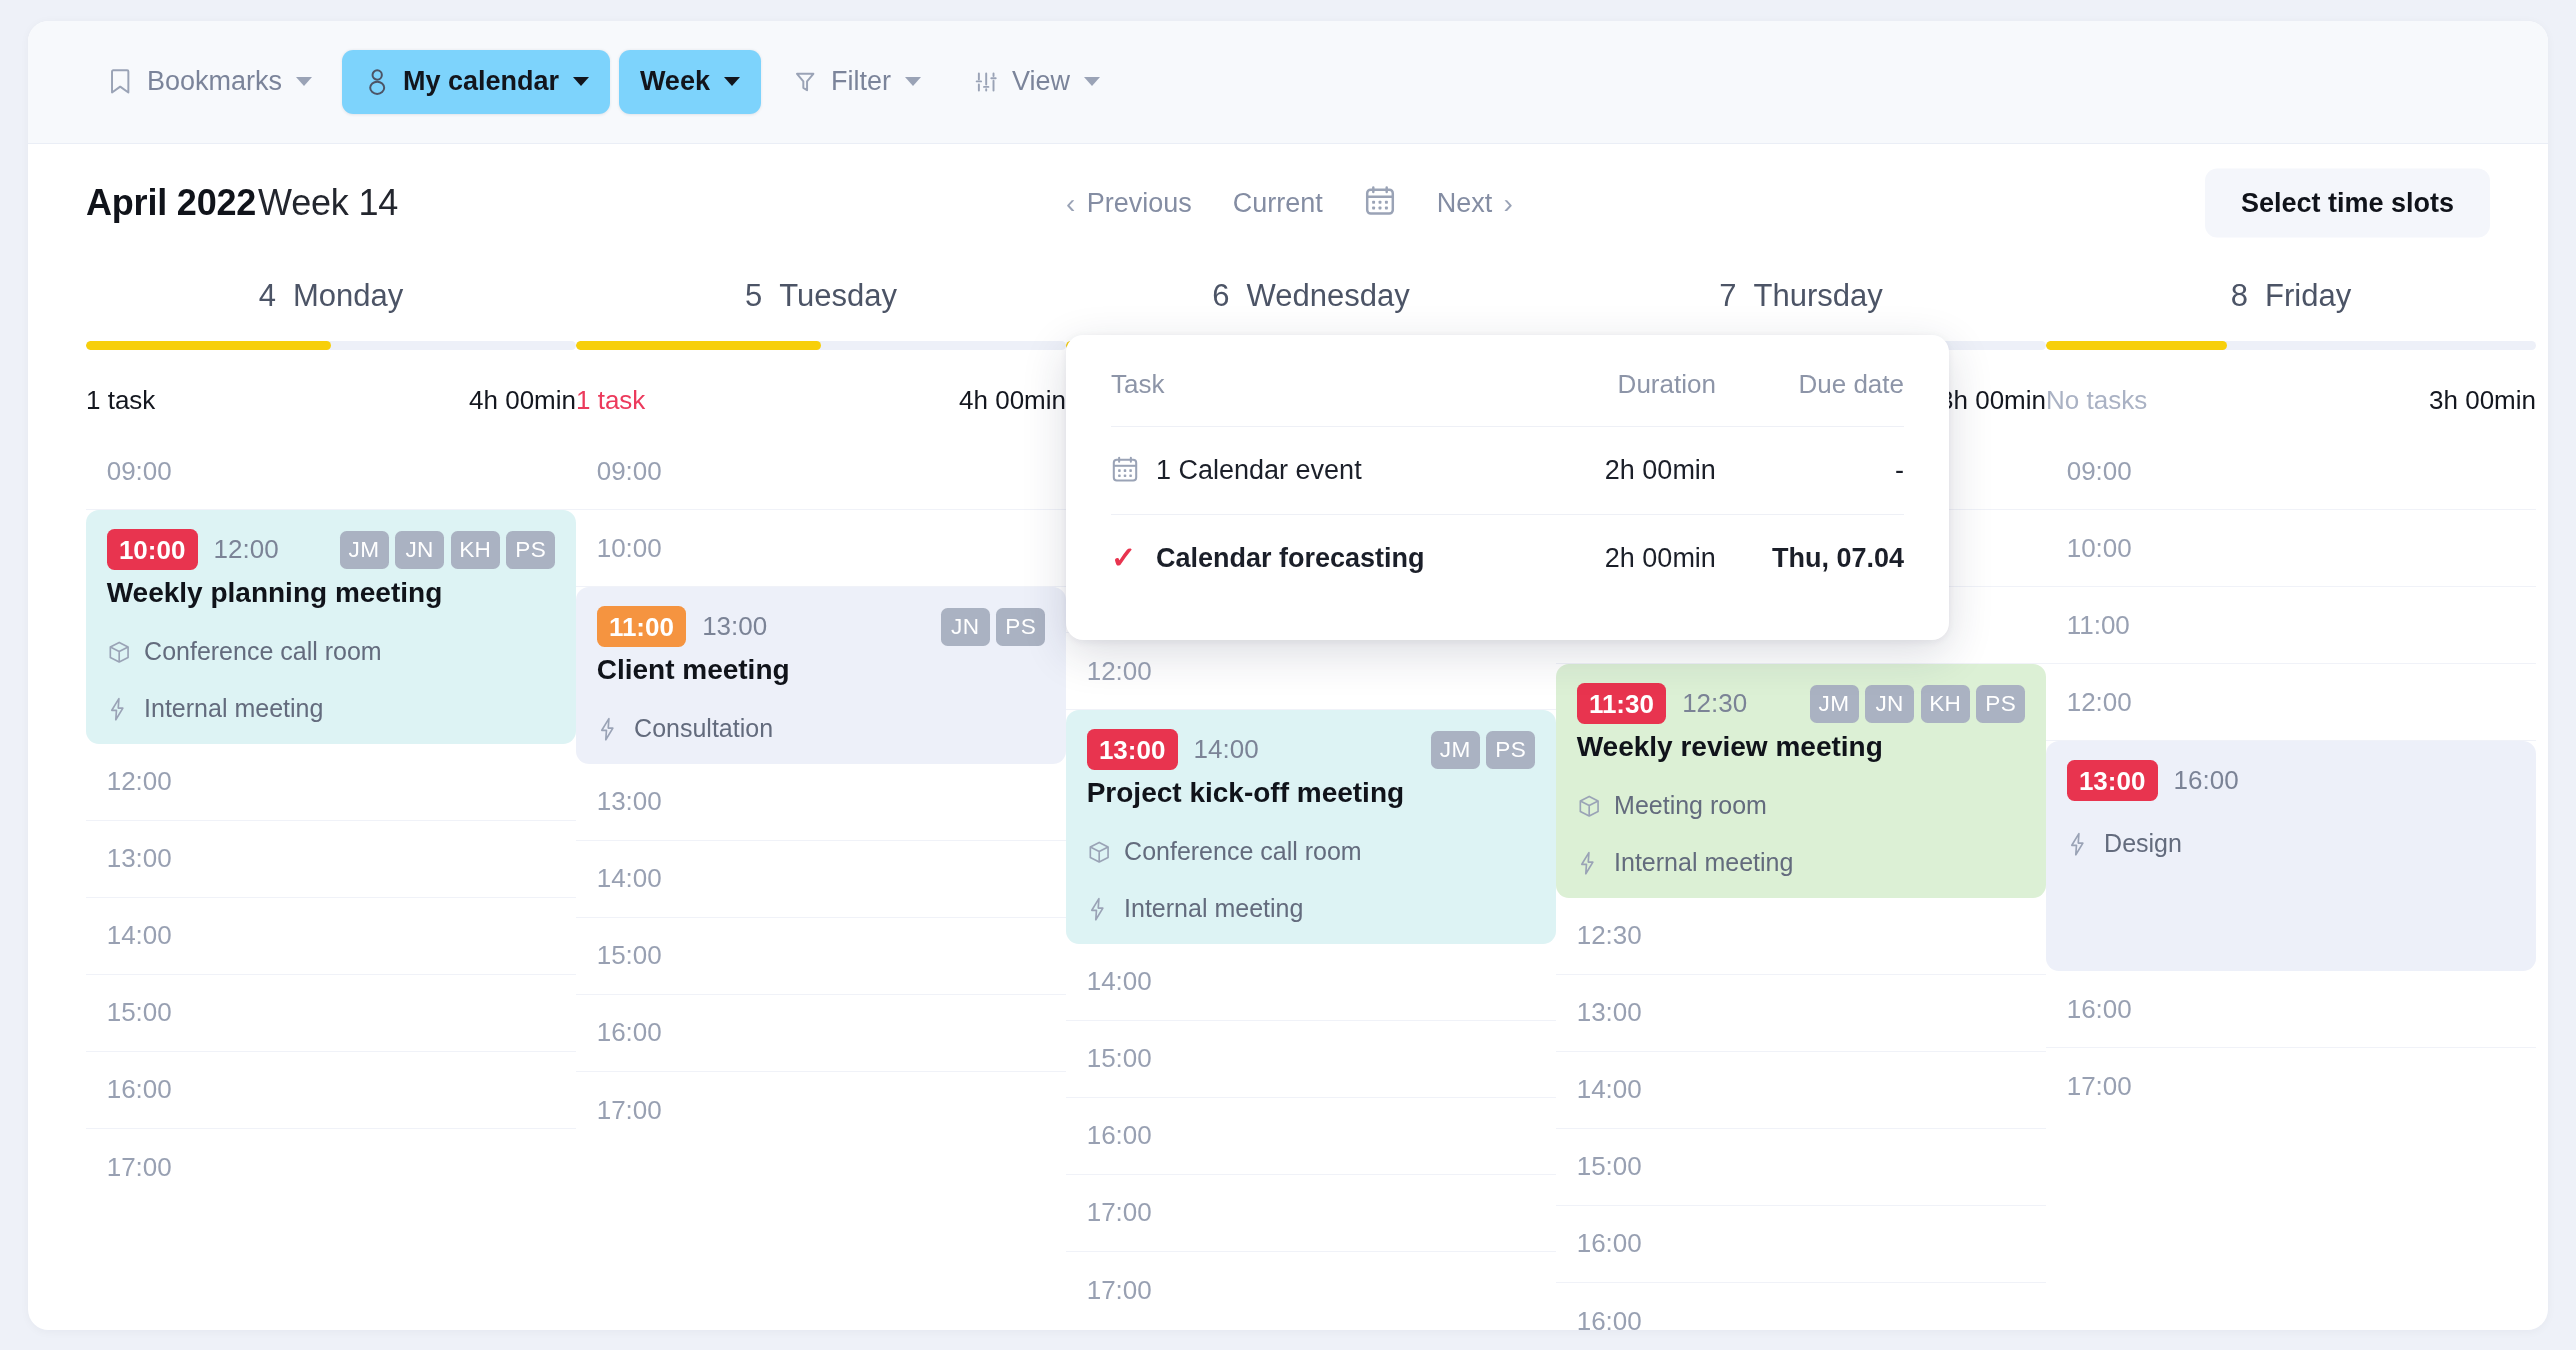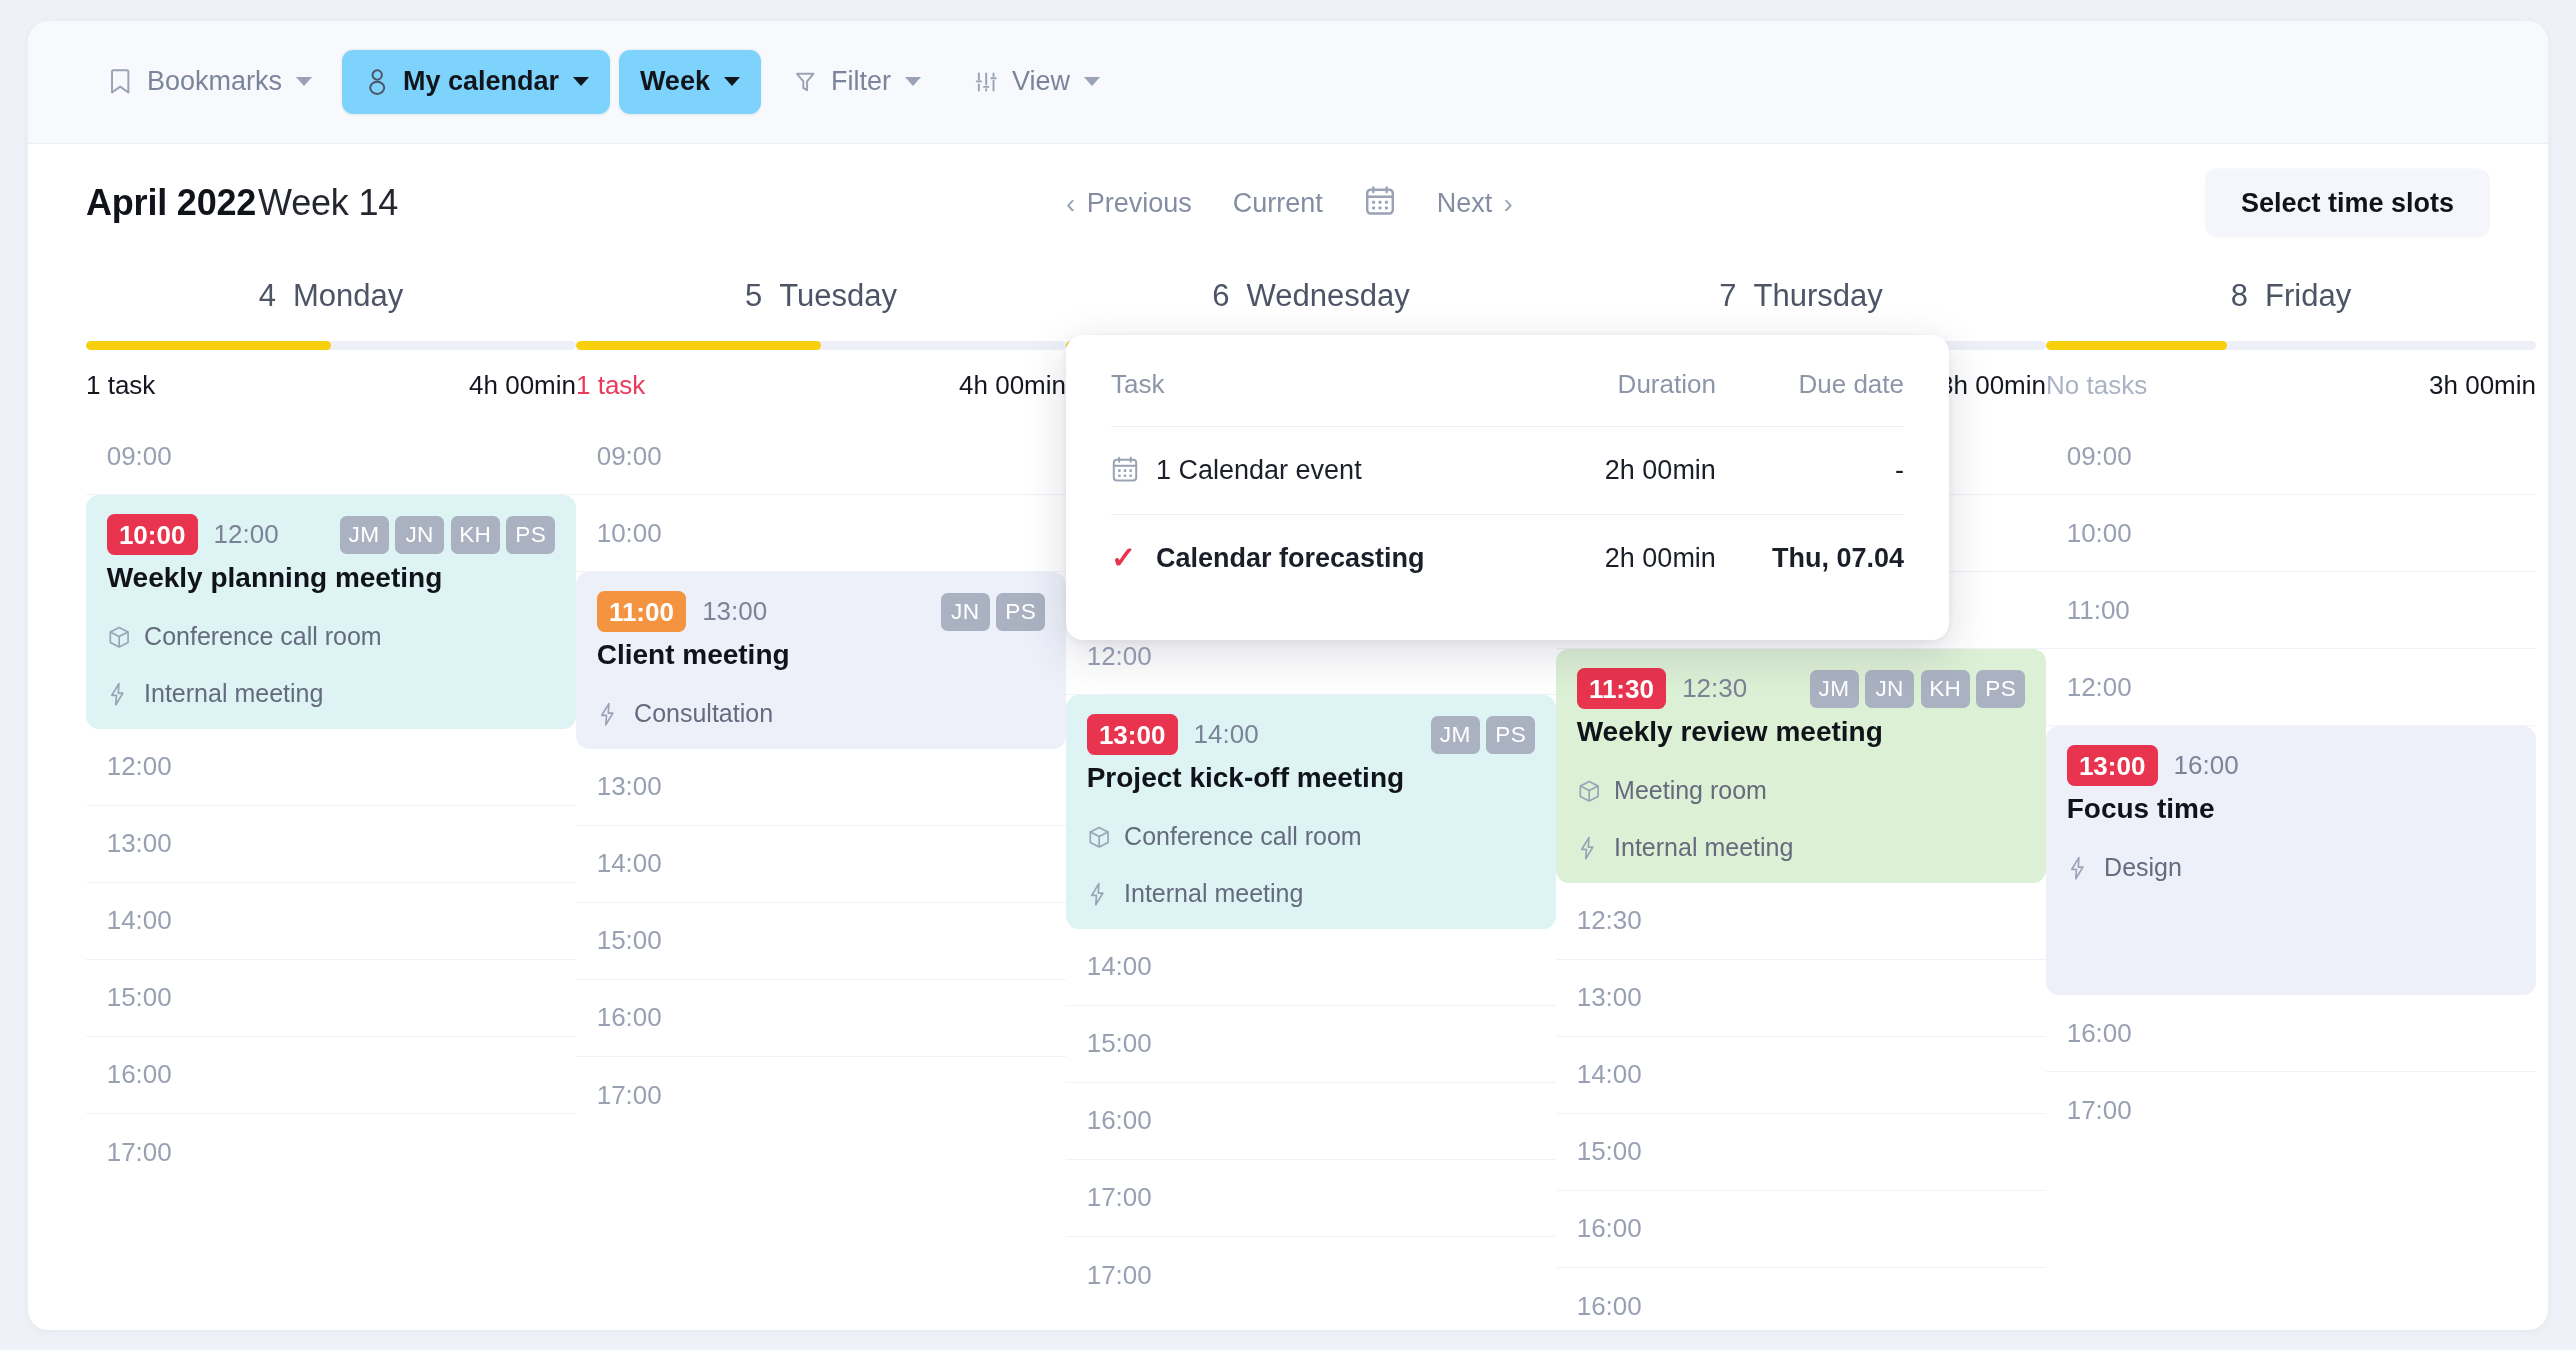--- a/index.html
+++ b/index.html
@@ -159,21 +159,21 @@
   .progress-fill {
     height: 100%;
     border-radius: 5.6px;
     background: #f7cf0b;
   }
 
   .day-stats {
     display: flex;
     justify-content: space-between;
     align-items: center;
-    margin-top: 20px;
+    margin-top: 35px;
     font-size: 26px;
   }
   .stat-tasks { color: #14171f; }
   .stat-tasks.overdue { color: #ec3a5c; }
   .stat-tasks.none { color: #aab2c4; }
   .stat-hours { color: #14171f; }
 
   .slots { margin-top: 17px; }
 
   .slot {
@@ -670,21 +670,20 @@
             <span>11:00</span>
           </div>
           <div class="slot">
             <span>12:00</span>
           </div>
           <div class="event" style="background: rgb(237, 240, 249); padding-bottom: 113px;">
             <div class="event-top">
               <span class="time-badge" style="background:#e8344f">13:00</span>
               <span class="time-end">16:00</span>
             </div>
-            <div class="event-title">Focus time</div>
             <div class="event-meta">
               <span class="meta-icon">
                 <svg width="20.7" height="24.4" viewBox="0 0 16 22">
                   <path d="M9.4 1.5 3 12h4.2L6.6 20.5 13 10H8.8z" fill="none" stroke="#9aa3b6" stroke-width="1.5" stroke-linejoin="round"></path>
                 </svg>
               </span>
               <span>Design</span>
             </div>
           </div>
           <div class="slot">

